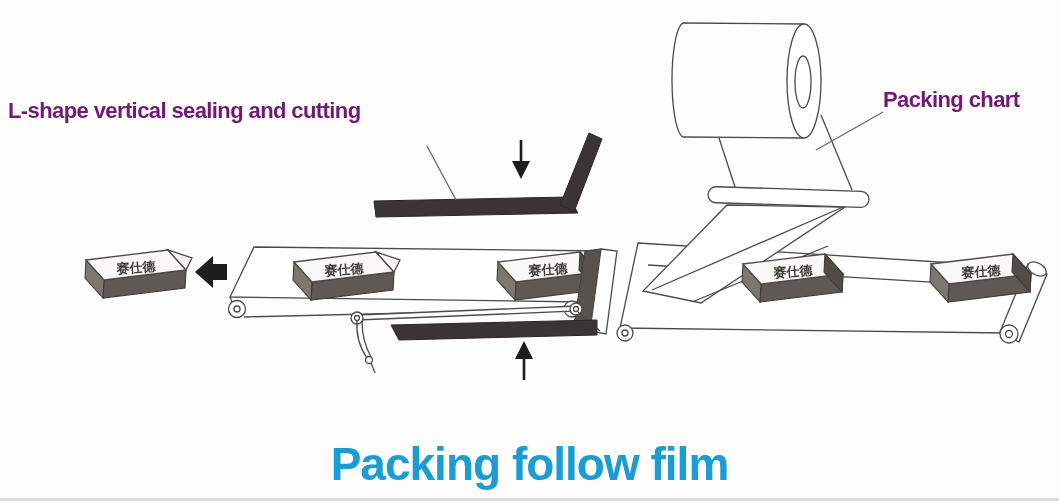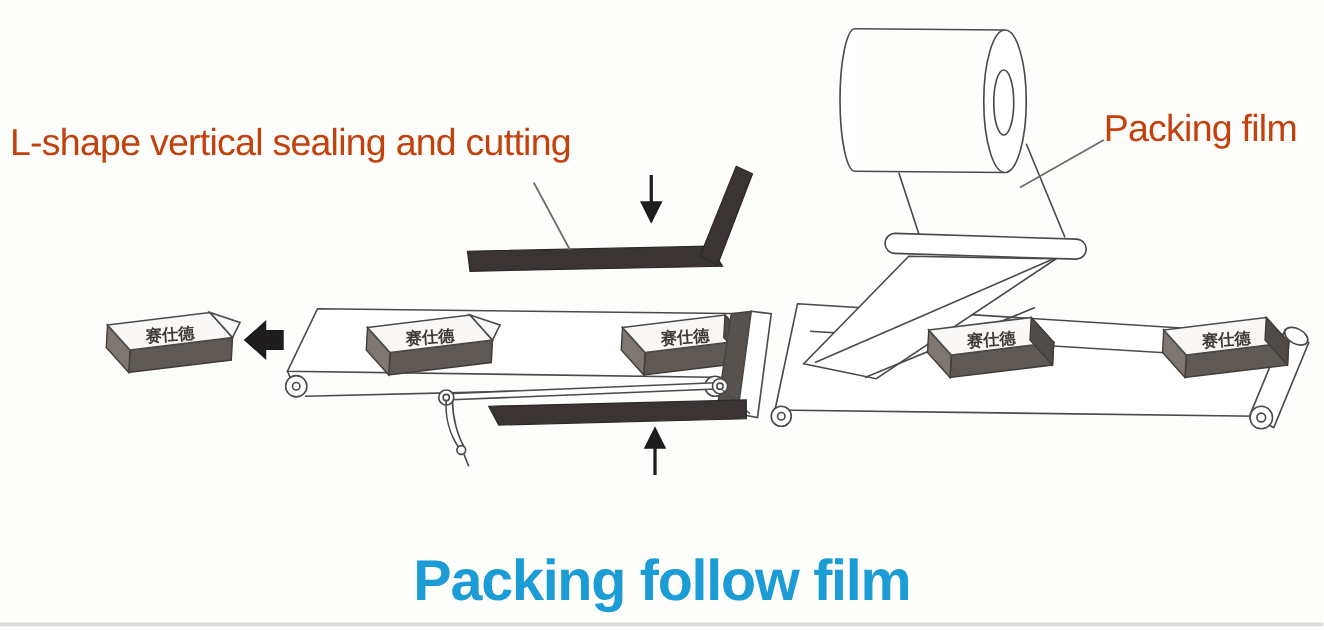--- a/index.html
+++ b/index.html
@@ -1,21 +1,21 @@
 <!DOCTYPE html>
 <html><head>
 <meta charset="utf-8">
 <style>
   html,body{margin:0;padding:0;background:#ffffff;}
   .stage{
     position:relative;width:1059px;height:504px;background:#fdfdfc;overflow:hidden;
     font-family:"Liberation Sans", sans-serif;
   }
   .diagram-label{
-    position:absolute;font-weight:normal;color:#c2410c;font-size:30px;
+    position:absolute;font-weight:bold;color:#701a75;font-size:22px;
     letter-spacing:-0.6px;white-space:nowrap;line-height:1;
   }
   #label-lshape{left:8px;top:100px;}
   #label-packing-film{left:883px;top:89px;}
   .flow-title{
     position:absolute;left:0;right:0;top:441px;text-align:center;
     font-weight:bold;font-size:46px;letter-spacing:-1px;color:#1b9cd4;line-height:1;
   }
   svg{position:absolute;left:0;top:0;}
   .outline{fill:#ffffff;stroke:#4a4a4a;stroke-width:1.3;}
@@ -139,18 +139,18 @@
     <g>
       <line class="arrowshaft" x1="524" y1="380" x2="524" y2="356"></line>
       <polygon class="arrow" points="515,359 533,359 524,341"></polygon>
     </g>
 
     <polygon class="arrow" points="195,272 213,256 213,264 227,264 227,280 213,280 213,288"></polygon>
   </svg>
 
   <div class="diagram-label" id="label-lshape">L-shape vertical sealing and cutting</div>
 
-  <div class="diagram-label" id="label-packing-film">Packing film</div>
+  <div class="diagram-label" id="label-packing-film">Packing chart</div>
 
   <div class="flow-title">Packing follow film</div>
 
   <div class="bottom-strip"></div>
 </div>
 
 </body></html>

